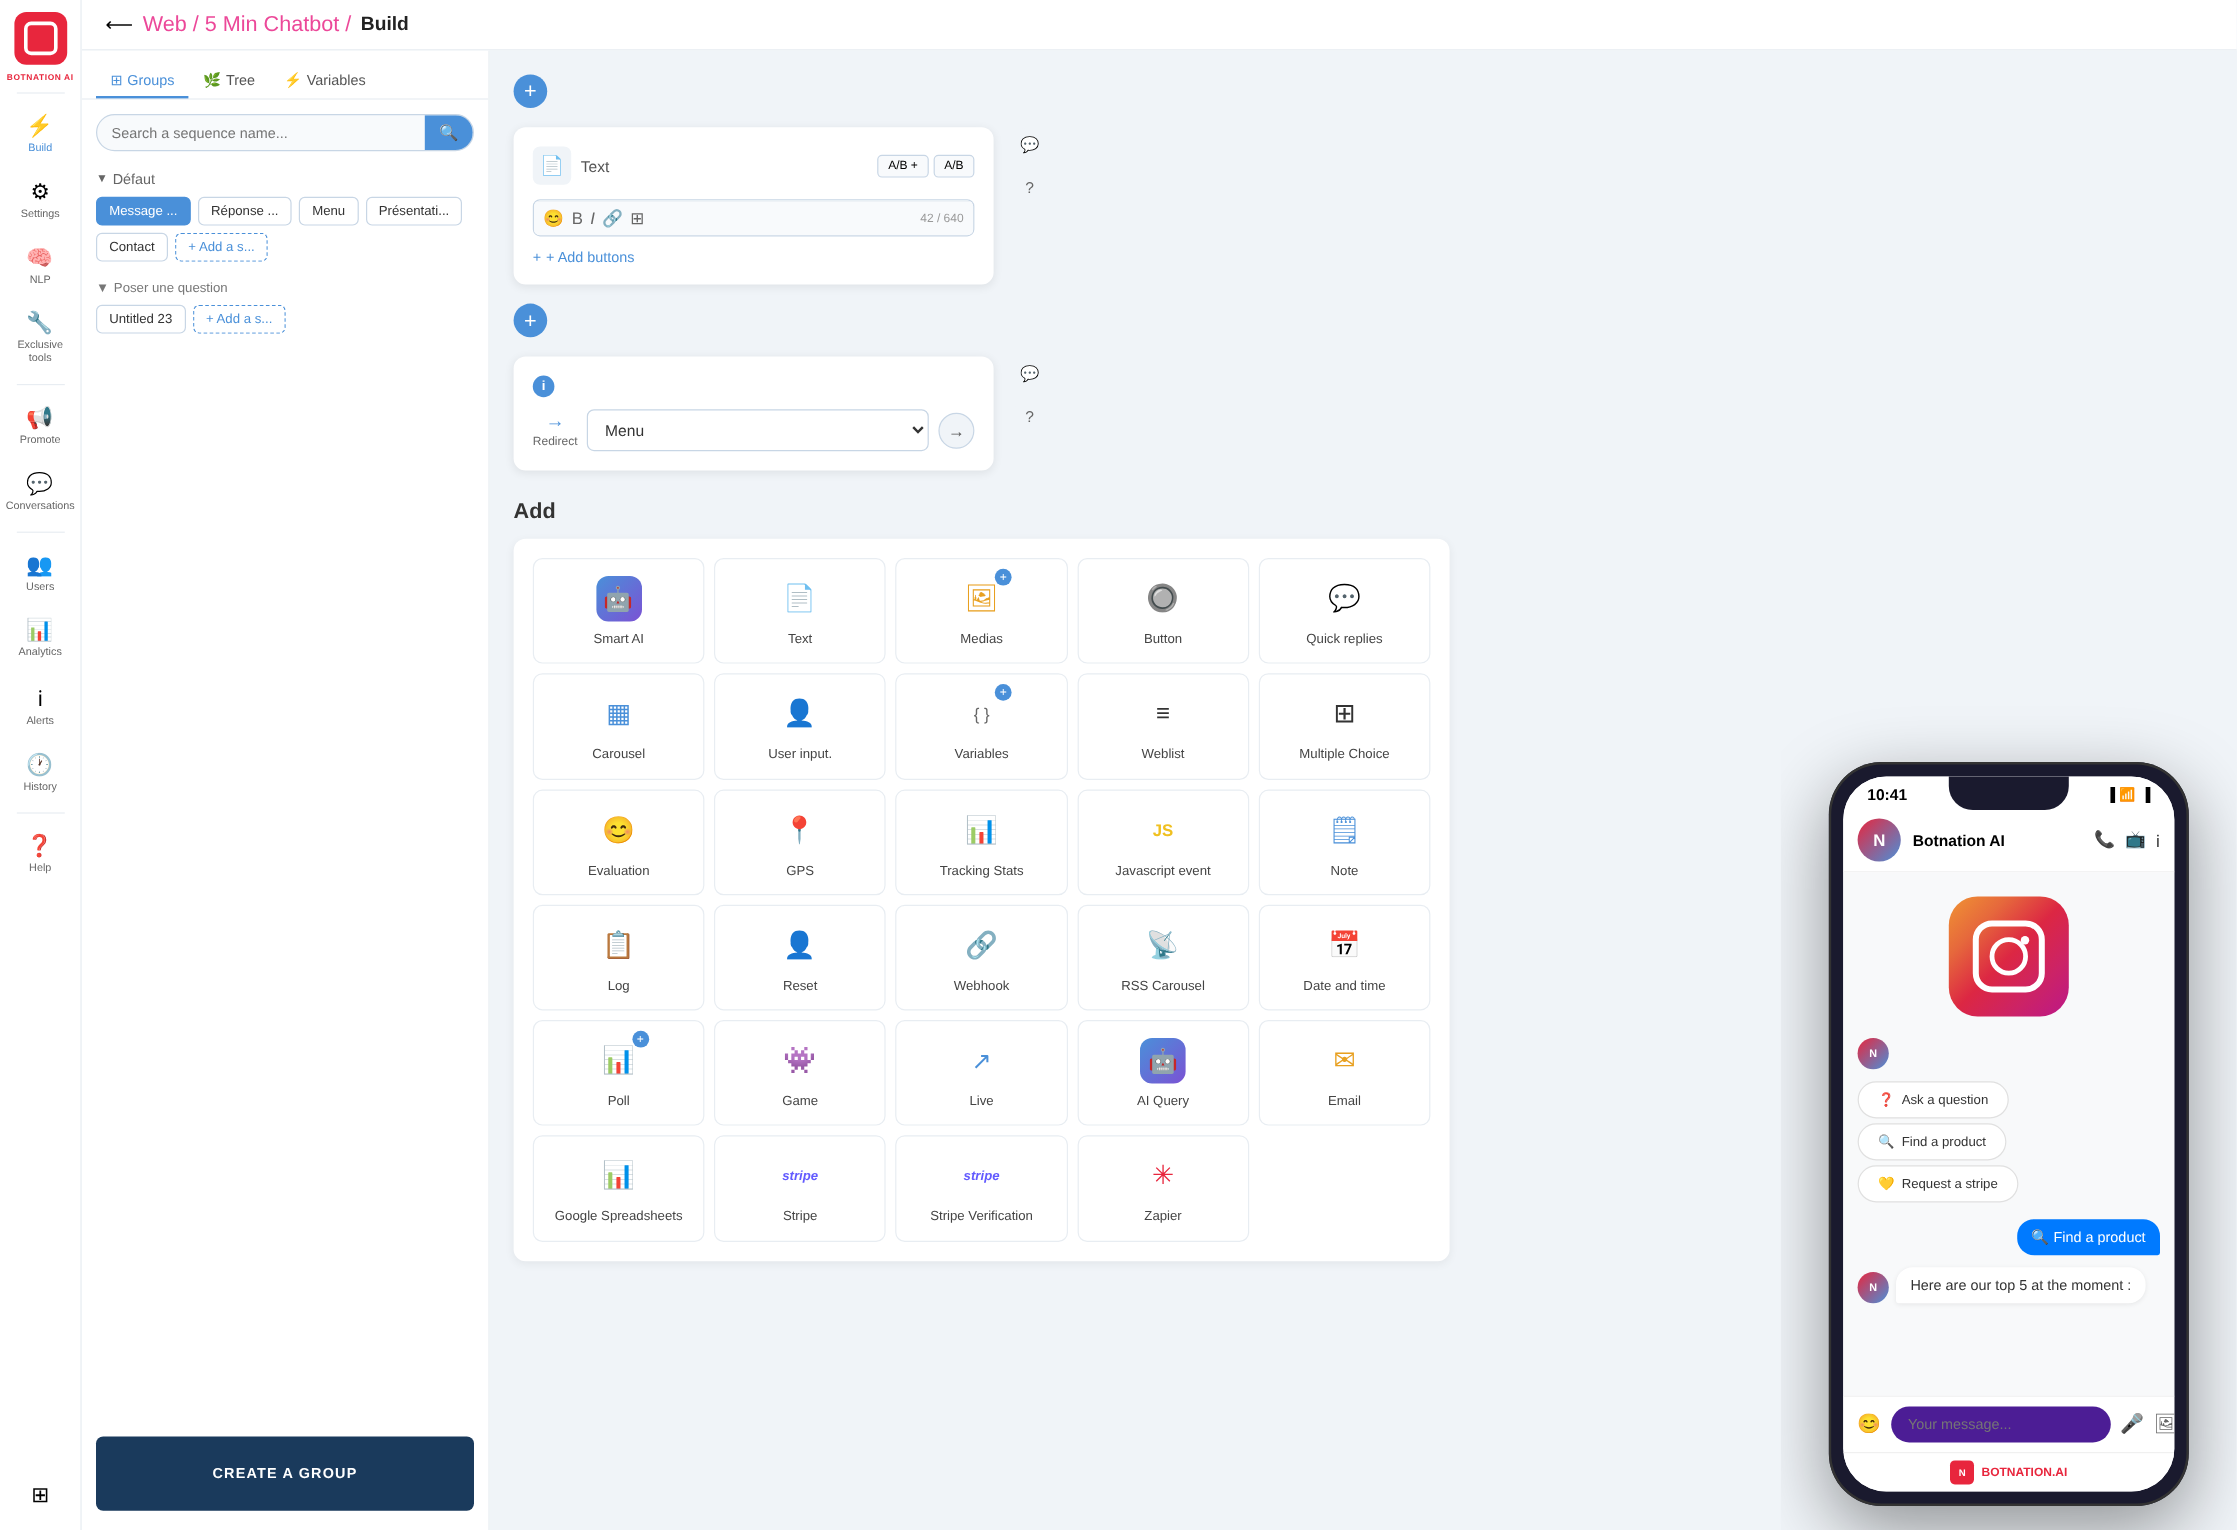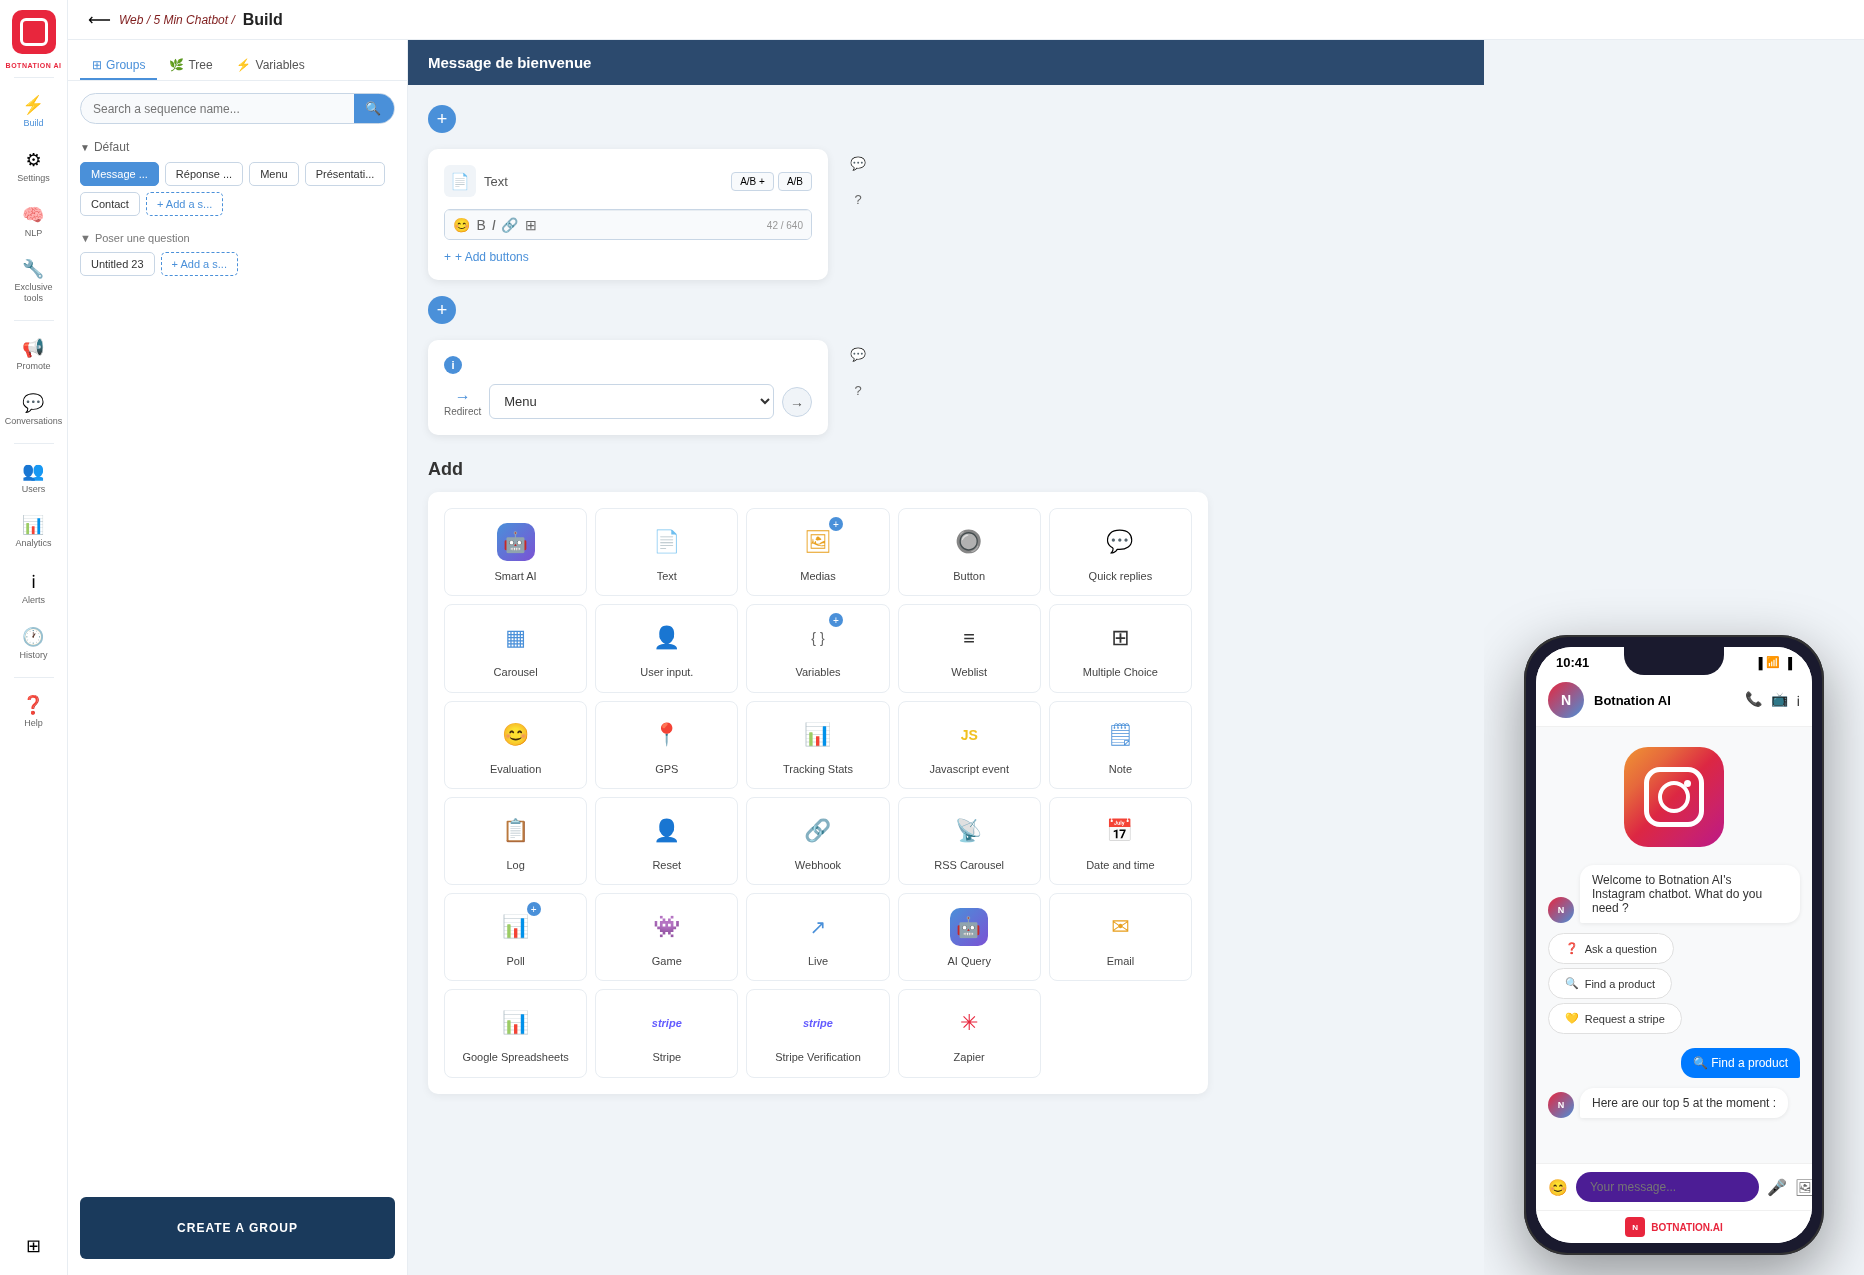--- a/index.html
+++ b/index.html
@@ -60,21 +60,21 @@
 
     
     .top-header {
       background: #fff;
       border-bottom: 1px solid #e8edf2;
       padding: 10px 20px;
       display: flex;
       align-items: center;
       gap: 8px;
     }
-    .breadcrumb-text { font-size: 12px; color: #7f1d1d; font-style: italic; }
+    .breadcrumb-text { font-size: 18px; color: #ec4899; }
     .breadcrumb-bold { font-weight: 700; color: #222; }
 
     
     .content-row {
       flex: 1;
       display: flex;
       overflow: hidden;
     }
 
     
@@ -799,23 +799,20 @@
           <button class="seq-btn add">+ Add a s...</button>
         </div>
       </div>
 
       <div class="panel-bottom">
         <button class="create-group-btn">CREATE A GROUP</button>
       </div>
     </div>
 
     <div class="canvas-area">
-      <div class="canvas-header">
-        <span>Message de bienvenue</span>
-      </div>
 
       <div class="canvas-content">
 
         <button class="add-btn-circle">+</button>
 
         <div class="card-row">
           <div class="message-card">
             <div class="message-card-header">
               <div class="card-type-icon">📄</div>
               <span class="card-type-label">Text</span>
@@ -1076,23 +1073,20 @@
             </div>
           </div>
           <div class="phone-body">
 
             <div class="instagram-img">
               <div class="instagram-icon"></div>
             </div>
 
             <div class="phone-msg-with-avatar">
               <div class="phone-mini-avatar">N</div>
-              <div class="phone-bubble">
-                <span>Welcome to Botnation AI's Instagram chatbot. What do you need ?</span>
-              </div>
             </div>
 
             <div>
               <button class="phone-option-btn">
                 <span>❓</span>
                 <span>Ask a question</span>
               </button>
               <button class="phone-option-btn">
                 <span>🔍</span>
                 <span>Find a product</span>

